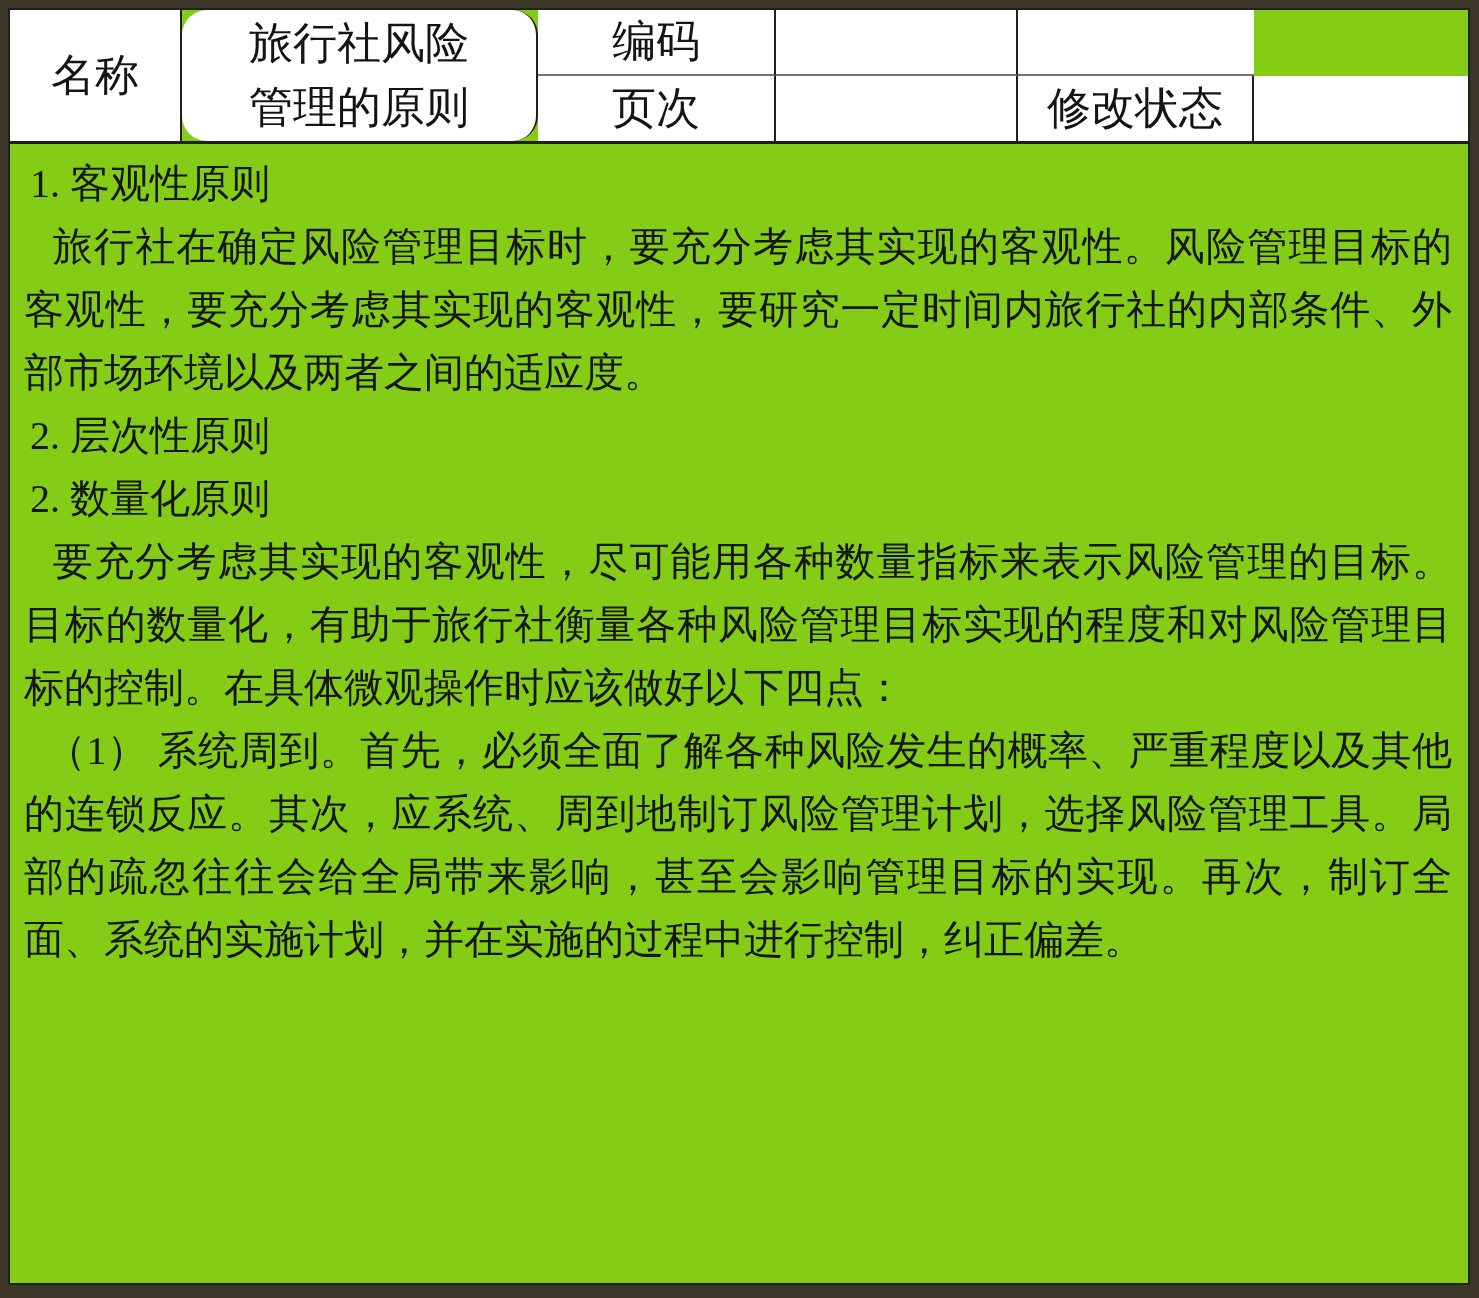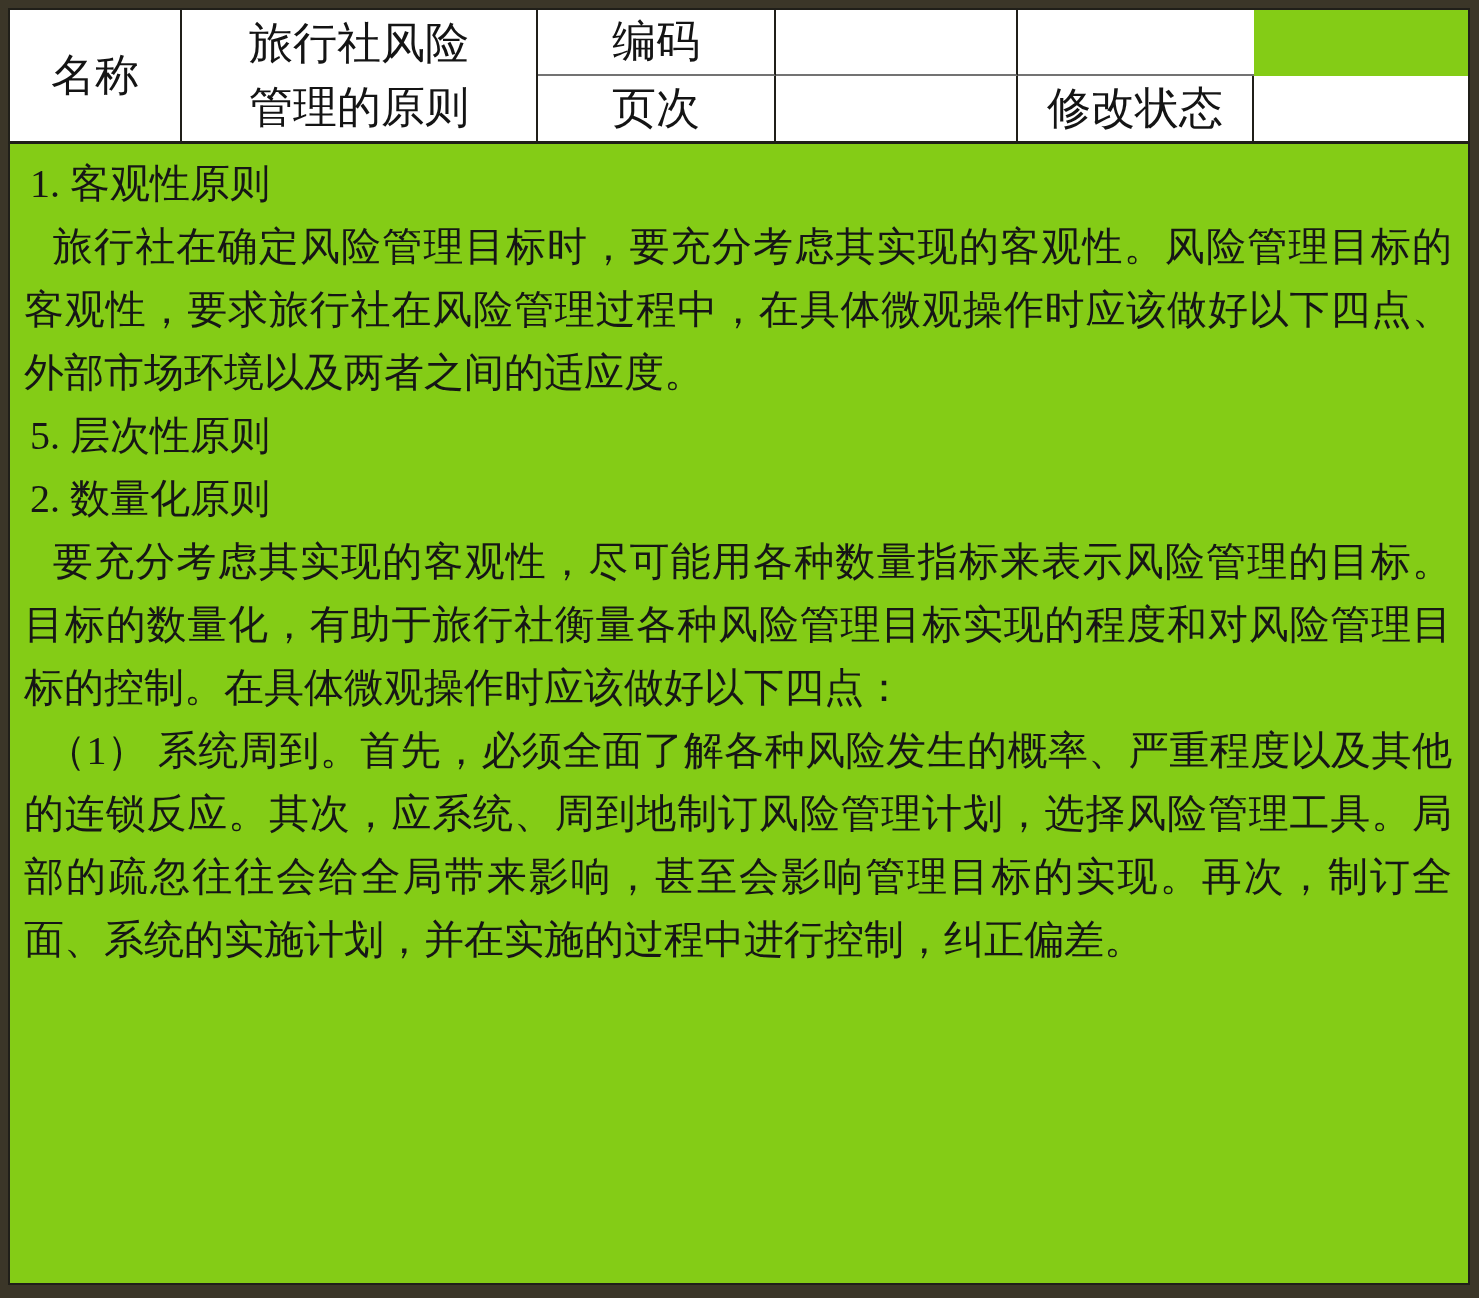--- a/index.html
+++ b/index.html
@@ -46,20 +46,21 @@
     overflow: hidden;
   }
   .hcell.last { border-right: none; }
   .span2 { grid-row: 1 / 3; }
   .row1 { grid-row: 1; border-bottom: 2px solid #737373; }
   .row2 { grid-row: 2; align-items: center; }
   .title-cell {
     white-space: pre-line;
     text-align: center;
     line-height: 64px;
+    border-radius: 25px;
   }
   .doc-body {
     padding: 8px 16px 0 14px;
     font-size: 40px;
     line-height: 63px;
     color: #161616;
     text-align: justify;
     overflow: hidden;
   }
   .doc-body p { margin: 0; }
@@ -99,22 +100,22 @@
       <div class="hcell row2">
         <span>修改状态</span>
       </div>
       <div class="hcell row2 last">
         <span></span>
       </div>
     </div>
 
     <div class="doc-body">
       <p class="heading">1. 客观性原则</p>
-      <p class="body">旅行社在确定风险管理目标时，要充分考虑其实现的客观性。风险管理目标的客观性，要求旅行社在风险管理过程中，在具体微观操作时应该做好以下四点、外部市场环境以及两者之间的适应度。</p>
-      <p class="heading">5. 层次性原则</p>
+      <p class="body">旅行社在确定风险管理目标时，要充分考虑其实现的客观性。风险管理目标的客观性，要充分考虑其实现的客观性，要研究一定时间内旅行社的内部条件、外部市场环境以及两者之间的适应度。</p>
+      <p class="heading">2. 层次性原则</p>
       <p class="heading">2. 数量化原则</p>
       <p class="body">要充分考虑其实现的客观性，尽可能用各种数量指标来表示风险管理的目标。目标的数量化，有助于旅行社衡量各种风险管理目标实现的程度和对风险管理目标的控制。在具体微观操作时应该做好以下四点：</p>
       <p class="sub">（1） 系统周到。首先，必须全面了解各种风险发生的概率、严重程度以及其他的连锁反应。其次，应系统、周到地制订风险管理计划，选择风险管理工具。局部的疏忽往往会给全局带来影响，甚至会影响管理目标的实现。再次，制订全面、系统的实施计划，并在实施的过程中进行控制，纠正偏差。</p>
 
     </div>
 
   </div>
 </div>
 
 </body></html>

